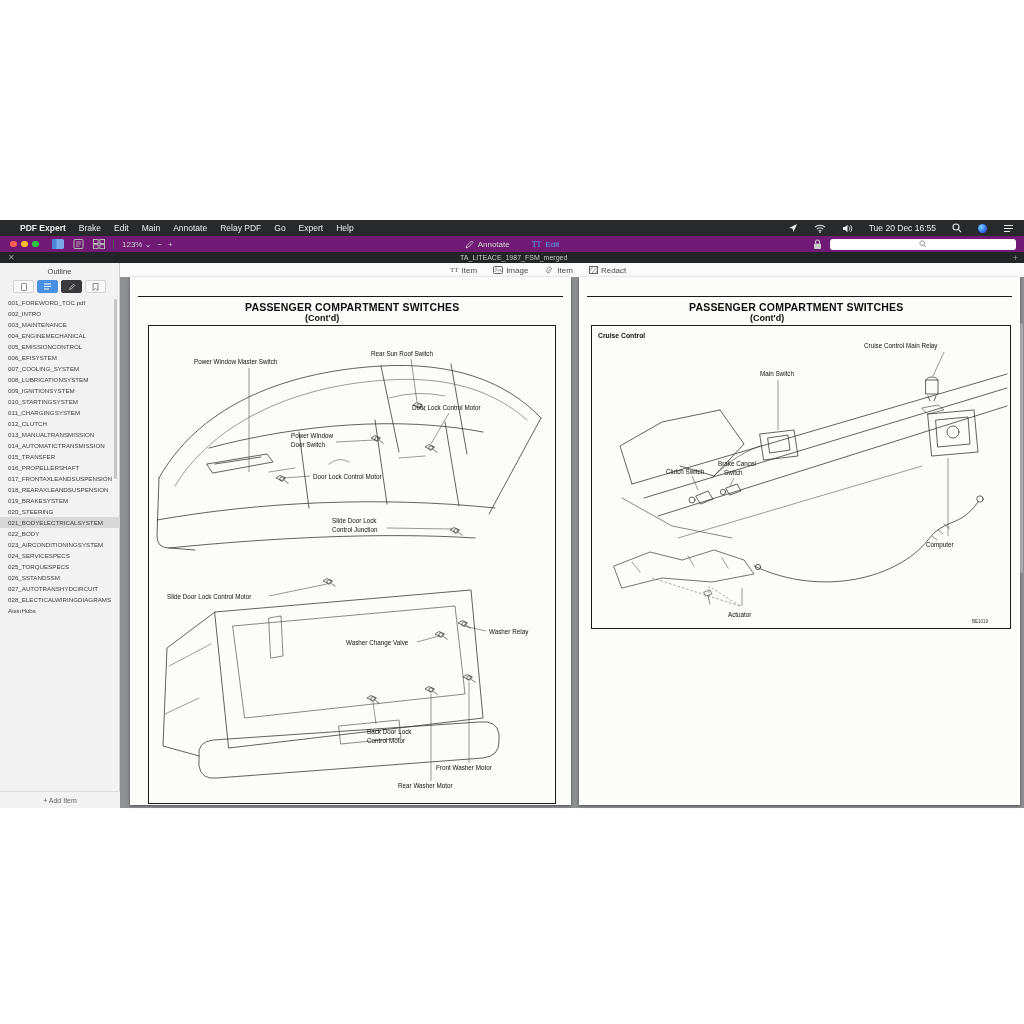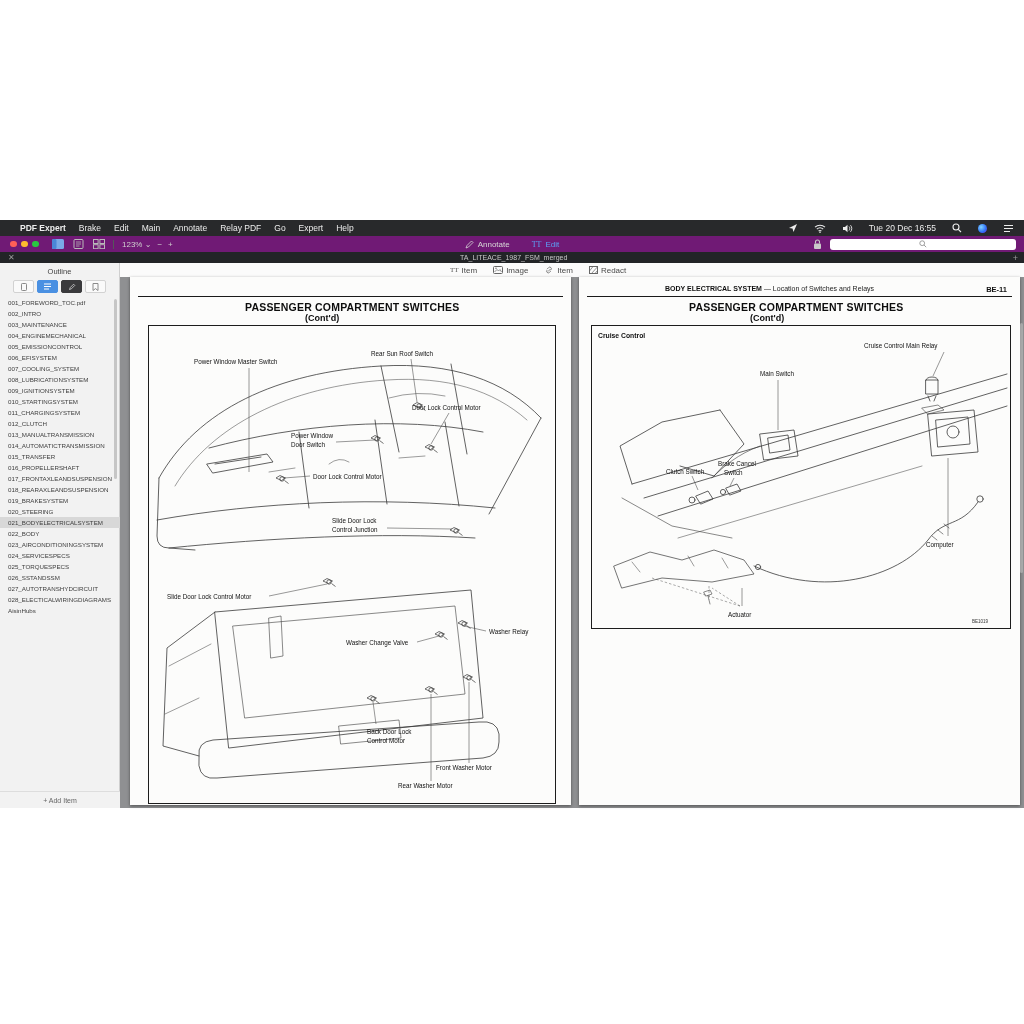--- a/index.html
+++ b/index.html
@@ -340,27 +340,20 @@
             <text x="218" y="408">Back Door Lock</text>
             <text x="218" y="417">Control Motor</text>
             <text x="287" y="444">Front Washer Motor</text>
             <text x="249" y="462">Rear Washer Motor</text>
           </g>
         </svg>
       </div>
     </div>
 
     <div class="page right">
-      <div class="phead">
-        <span style="position:absolute;left:0;right:60px;text-align:center;">
-          <span class="psec">BODY ELECTRICAL SYSTEM</span>
-          <span class="psub">—  Location of Switches and Relays</span>
-        </span>
-        <span class="pno" style="position:absolute;right:3px;">BE-11</span>
-      </div>
       <div class="prule"></div>
       <div class="ptitle" style="left:110px;width:330px;">PASSENGER COMPARTMENT SWITCHES</div>
       <div class="pcont" style="left:171px;">(Cont'd)</div>
 
       <div class="figbox" style="left:12px;top:48px;width:418px;height:302px;">
         <svg width="418" height="302" viewBox="0 0 418 302">
           <g stroke="#3a3a3a" stroke-width=".8" fill="none" stroke-linecap="round" stroke-linejoin="round">
 
             <path d="M40 158 L415 48"></path>
             <path d="M52 172 L415 62"></path>

